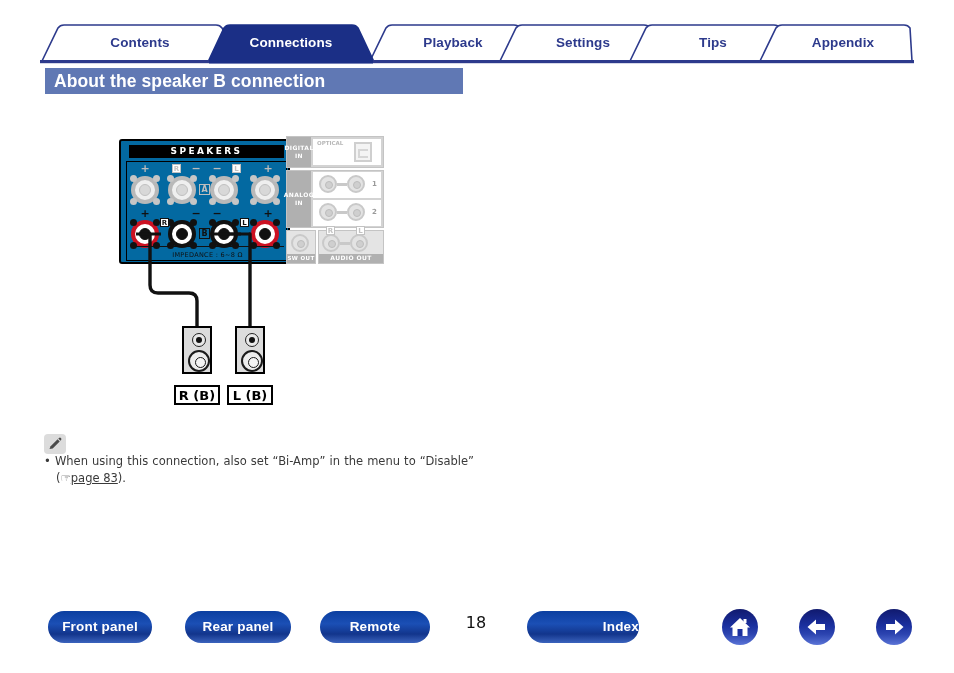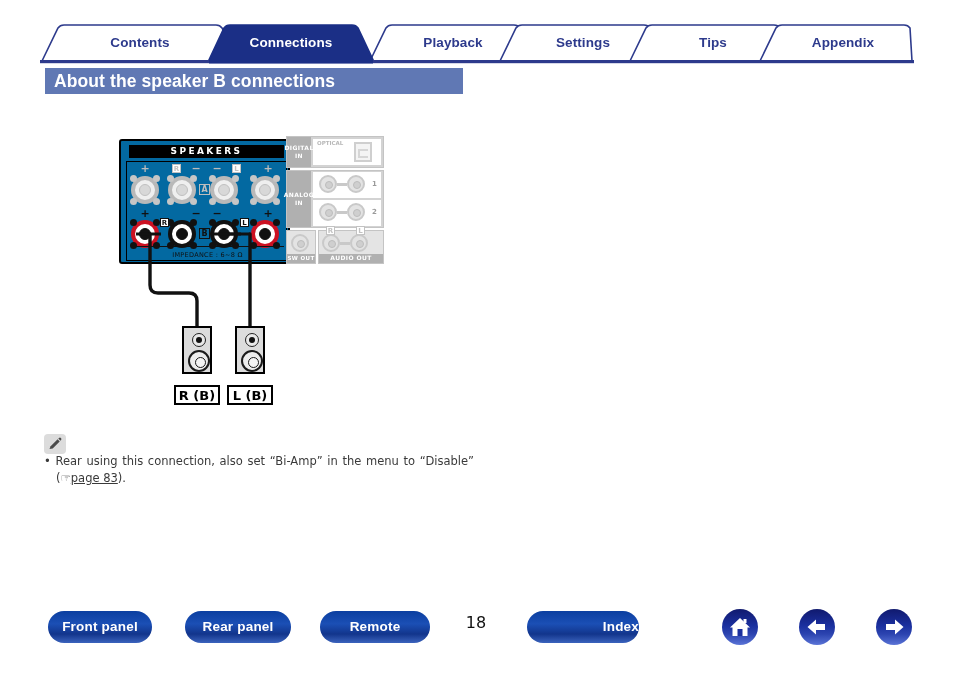--- a/index.html
+++ b/index.html
@@ -334,21 +334,21 @@
     <rect x="169" y="35" width="164" height="4.5" fill="#1b2f86"></rect>
   </svg>
   <div class="tab-label" style="left:0px;width:200px;">Contents</div>
   <div class="tab-label active" style="left:168px;width:166px;">Connections</div>
   <div class="tab-label" style="left:330px;width:166px;">Playback</div>
   <div class="tab-label" style="left:460px;width:166px;">Settings</div>
   <div class="tab-label" style="left:590px;width:166px;">Tips</div>
   <div class="tab-label" style="left:720px;width:166px;">Appendix</div>
 </div>
 
-<div id="section-title">About the speaker B connections</div>
+<div id="section-title">About the speaker B connection</div>
 
 <div id="diagram">
 
   <div id="rear-panel">
     <div id="speakers-bar">SPEAKERS</div>
     <div id="panel-inner">
 
       <div class="pm dim" style="left:13px;  top:2px;">+</div>
       <div class="chbox dim" style="left:45px;  top:2px;">R</div>
       <div class="pm dim" style="left:64px;  top:2px;">−</div>
@@ -498,21 +498,21 @@
   <div class="spk-label" style="left:117px; top:255px;">L (B)</div>
 </div>
 
 <div id="note-icon">
   <svg width="16" height="16" viewBox="0 0 16 16">
     <path d="M2.5 13 L3.6 10.3 L10.6 3.3 L12.7 5.4 L5.7 12.4 Z" fill="#4a4a4a"></path>
     <path d="M11.3 2.6 L13.4 4.7 L14.1 4.0 A1.5 1.5 0 0 0 12.0 1.9 Z" fill="#4a4a4a"></path>
   </svg>
 </div>
 <div id="note-body">
-  <span id="note-line1"><span>•</span> <span>Rear using this connection, also set “Bi-Amp” in the menu to “Disable”</span></span>
+  <span id="note-line1"><span>•</span> <span>When using this connection, also set “Bi-Amp” in the menu to “Disable”</span></span>
   <span id="note-line2"><span>(</span><span class="hand-icon">☞</span><span class="pagelink">page 83</span><span>).</span></span>
 </div>
 
 <div class="pill" style="left:48px;  top:611px; width:104px;">Front panel</div>
 <div class="pill" style="left:185px; top:611px; width:106px;">Rear panel</div>
 <div class="pill" style="left:320px; top:611px; width:110px;">Remote</div>
 <div id="page-number">18</div>
 <div class="pill" style="left:527px; top:611px; width:112px;text-align:right;">Index</div>
 
 <div class="circbtn" style="left:722px; top:609px;">

